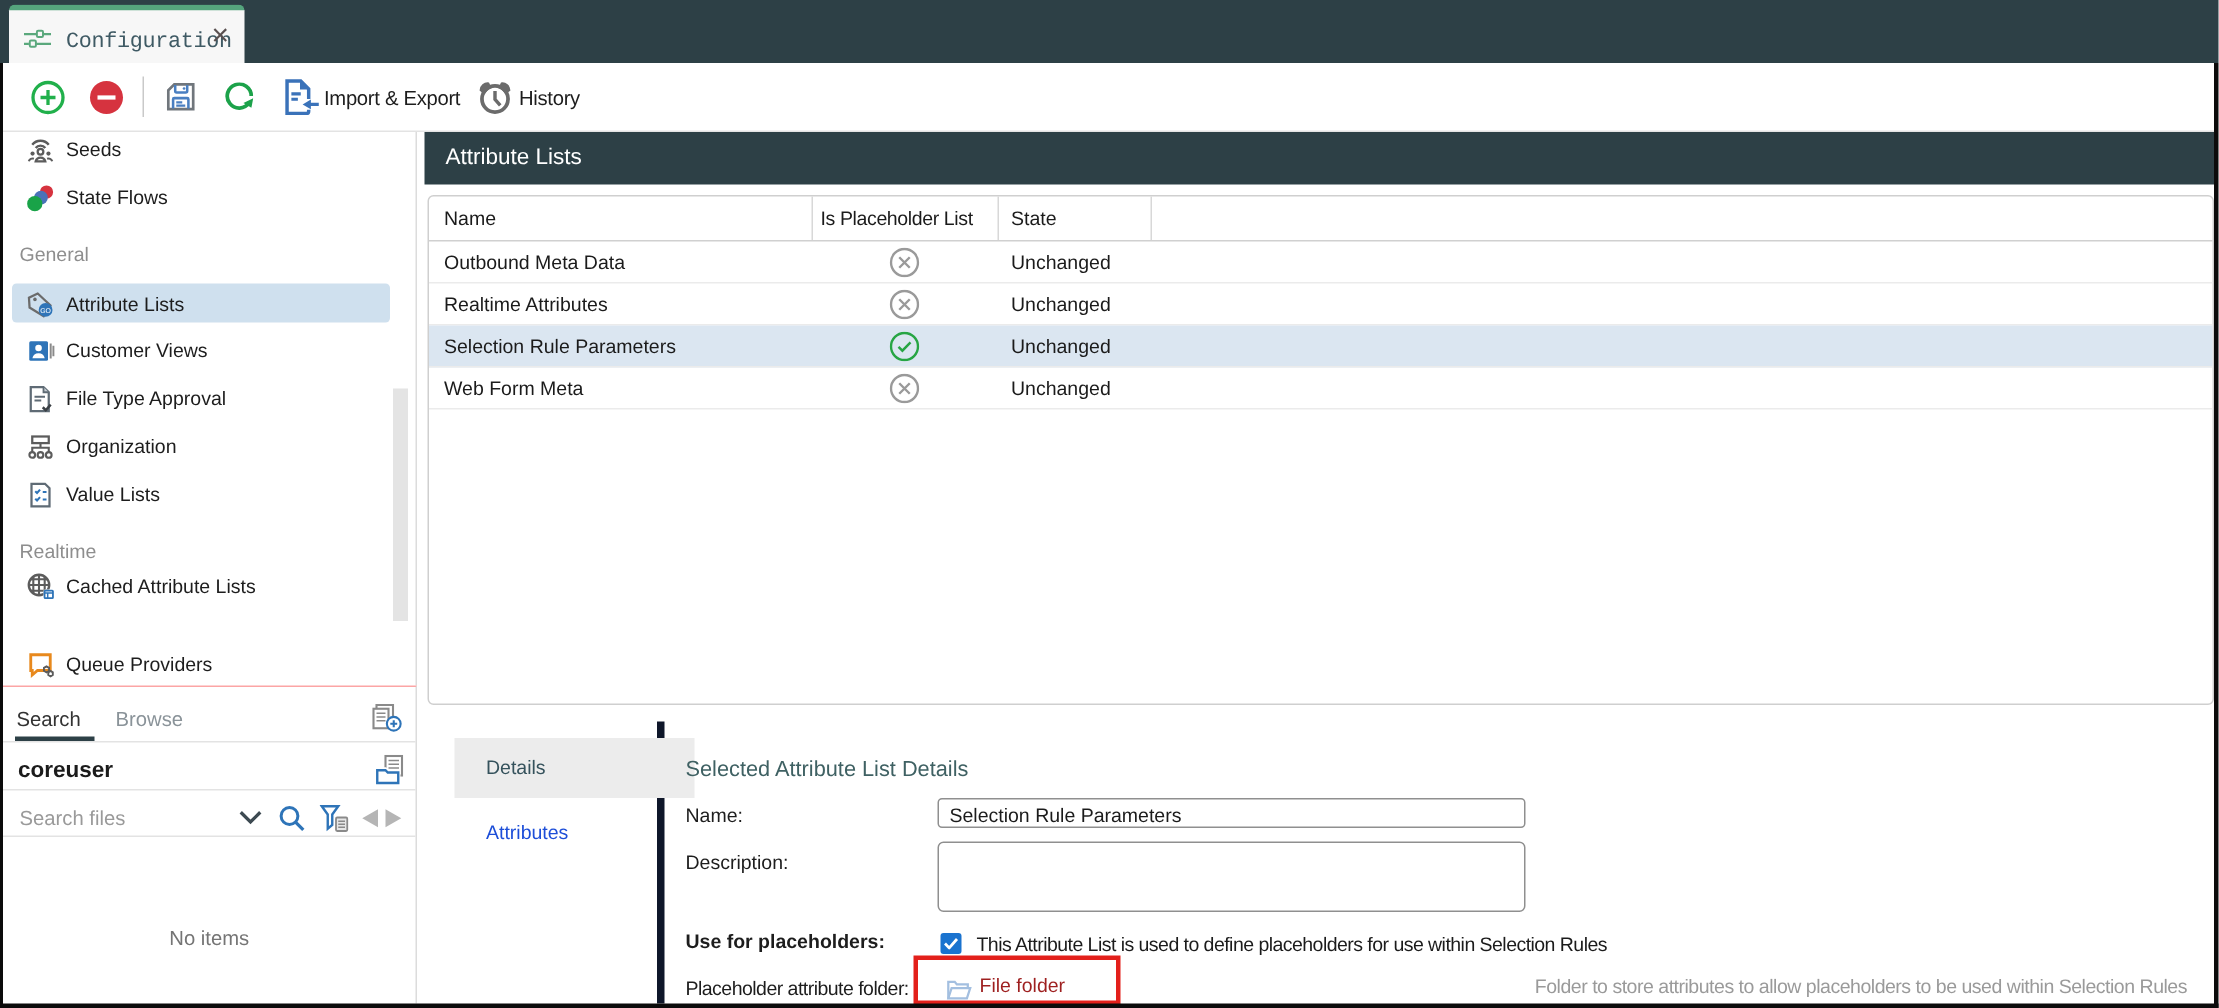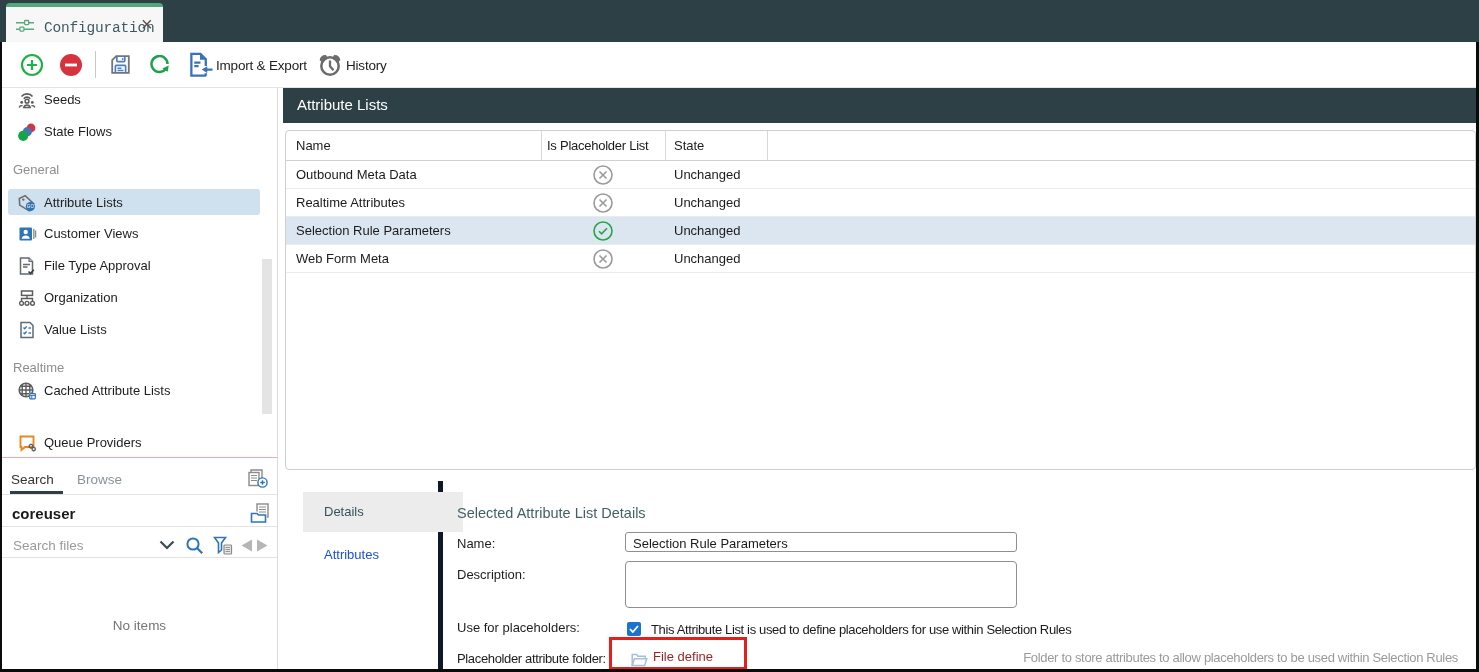--- a/index.html
+++ b/index.html
@@ -282,34 +282,34 @@
 </div>
 <div id="details">
   <div id="dtabs">
     <div id="dtab-sel"></div>
     <span class="t1">Details</span>
     <span class="t2">Attributes</span>
   </div>
   <div id="dform-head" style="position:absolute;left:178px;top:24px;font-size:14.5px;color:#3f6163;">Selected Attribute List Details</div>
   <div class="flabel" style="top:55px;">Name:</div>
   <div class="flabel" style="top:86px;">Description:</div>
-  <div class="flabel" style="top:139px;">Use for placeholders:</div>
+  <div class="flabel" style="top:139px;font-weight:bold;">Use for placeholders:</div>
   <div class="flabel" style="top:170px;letter-spacing:-0.35px;">Placeholder attribute folder:</div>
   <div id="f-name">
       <span>Selection Rule Parameters</span>
     </div>
   <div id="f-desc"></div>
   <div id="f-check">
       <svg style="position:absolute;left:2px;top:3px;" width="10" height="8" viewBox="0 0 10 8">
         <path d="M1 4l2.8 3L9 1" fill="none" stroke="#fff" stroke-width="1.8"></path>
       </svg>
     </div>
   <div id="f-checklabel">This Attribute List is used to define placeholders for use within Selection Rules</div>
   <div id="f-red">
       <svg style="position:absolute;left:19px;top:13px;" width="17" height="14" viewBox="0 0 17 14">
         <path d="M1.2 12.5V1.5h4.3l1.4 1.8h7.3V5.8" fill="none" stroke="#a3bfe0" stroke-width="1.5"></path>
         <path d="M1.2 12.5l2.2-6.7h12.4l-2.2 6.7z" fill="none" stroke="#a3bfe0" stroke-width="1.5"></path>
       </svg>
-      <span>File define</span>
+      <span>File folder</span>
     </div>
   <div id="f-help">Folder to store attributes to allow placeholders to be used within Selection Rules</div>
 </div>
 <div id="frame"></div>
 
 </body></html>

